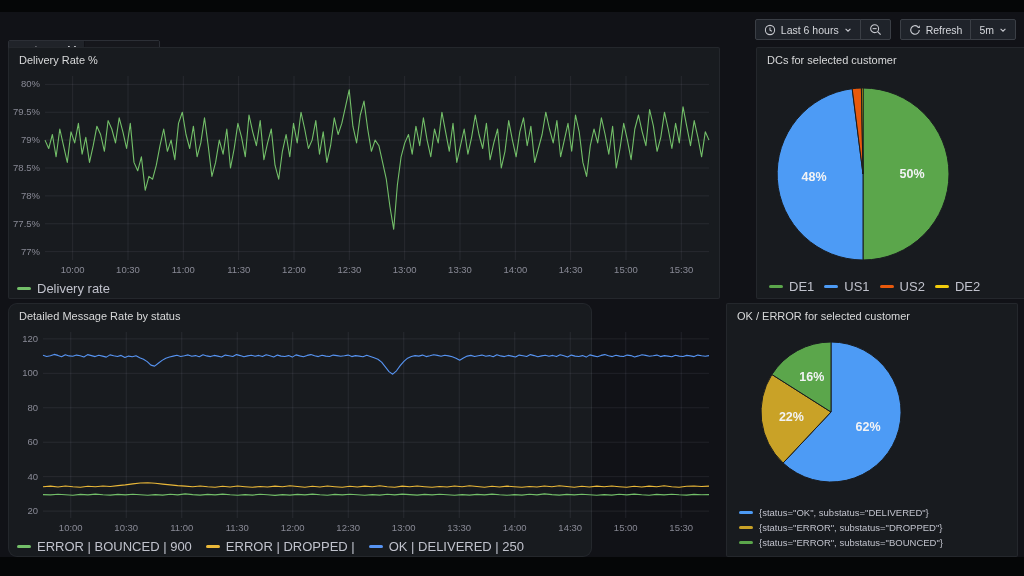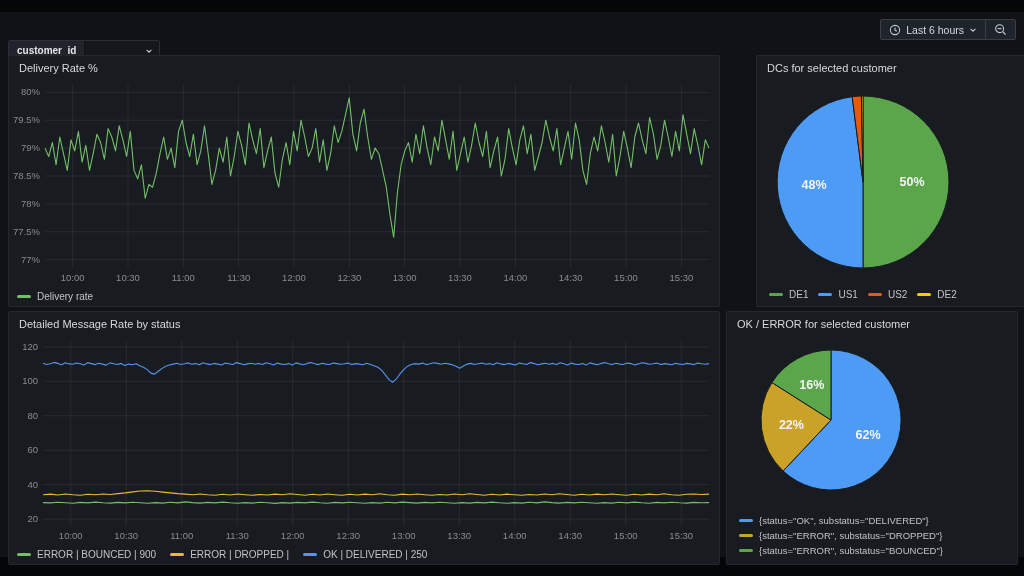--- a/index.html
+++ b/index.html
@@ -22,37 +22,37 @@
           background:#1f232a;border:1px solid #3b3f46;color:#d5d7dc;font-size:10.5px;font-weight:500;
           font-family:inherit;cursor:pointer;}
   .btn-group .tb-btn + .tb-btn{margin-left:-1px;}
   .btn-group .tb-btn:first-child{border-radius:2px 0 0 2px;}
   .btn-group .tb-btn:last-child{border-radius:0 2px 2px 0;}
   .btn-group .tb-btn:only-child{border-radius:2px;}
   .tb-icon{color:#c9cbd1;display:flex;align-items:center;}
 
   
   .panel{position:absolute;background:#181b1f;border:1px solid rgba(204,204,220,0.07);
-         border-radius:2px;display:flex;flex-direction:column;box-sizing:border-box;margin-top:8px;}
+         border-radius:2px;display:flex;flex-direction:column;box-sizing:border-box;}
   #p1{left:8px;top:35px;width:712px;height:252px;}
   #p2{left:756px;top:35px;width:290px;height:252px;}
-  #p3{left:8px;top:291px;width:712px;height:254px;}
+  #p3{left:8px;top:291px;width:584px;height:254px;border-radius:9px;}
   #p4{left:726px;top:291px;width:292px;height:254px;}
   .panel-title{height:22px;line-height:24px;padding-left:10px;font-size:11px;font-weight:500;
                color:#d8d9da;cursor:pointer;flex:0 0 auto;}
   .chart{flex:1 1 auto;position:relative;}
   .chart-svg{position:absolute;left:0;top:0;}
   .grid{stroke:rgba(204,204,220,0.09);stroke-width:1;}
   .tick{fill:rgba(204,204,220,0.62);font-size:9.5px;font-family:"Liberation Sans","DejaVu Sans",sans-serif;}
   .pie-label{fill:#f2f3f5;font-size:12.5px;font-weight:600;
              font-family:"Liberation Sans","DejaVu Sans",sans-serif;}
 
   
   .legend-row{flex:0 0 auto;height:20px;display:flex;align-items:center;gap:14px;
-              padding-left:8px;font-size:10px;color:#c0c2cc;}
+              padding-left:8px;font-size:13px;color:#c0c2cc;}
   .legend-row.pie{padding-left:12px;gap:10px;height:24px;}
   .legend-col{flex:0 0 auto;display:flex;flex-direction:column;gap:4px;
               padding:0 0 8px 12px;font-size:9.5px;color:#c0c2cc;}
   .lg-item{display:flex;align-items:center;cursor:pointer;white-space:nowrap;}
   .lg-swatch{display:inline-block;width:14px;height:3px;border-radius:2px;margin-right:6px;flex:0 0 auto;}
 </style>
 </head>
 <body>
 
 <div class="viewport">
@@ -85,20 +85,39 @@
                 <path d="M2 3.5l3 3 3-3" fill="none" stroke="currentColor" stroke-width="1.3"></path>
               </svg>
           </span>
         </button>
         <button class="tb-btn">
           <span class="tb-icon">
             <svg width="13" height="13" viewBox="0 0 15 15">
                 <circle cx="6.5" cy="6.5" r="4.6" fill="none" stroke="currentColor" stroke-width="1.2"></circle>
                 <path d="M10 10l3.4 3.4" stroke="currentColor" stroke-width="1.4"></path>
                 <path d="M4.2 6.5h4.6" stroke="currentColor" stroke-width="1.2"></path>
+              </svg>
+          </span>
+        </button>
+      </div>
+      <div class="btn-group">
+        <button class="tb-btn">
+          <span class="tb-icon">
+            <svg width="12" height="12" viewBox="0 0 14 14">
+                <path d="M12 7a5 5 0 1 1-1.7-3.8" fill="none" stroke="currentColor" stroke-width="1.3"></path>
+                <path d="M12.6 1.4v3.2H9.4z" fill="currentColor"></path>
+              </svg>
+          </span>
+          <span>Refresh</span>
+        </button>
+        <button class="tb-btn">
+          <span>5m</span>
+          <span class="tb-icon">
+            <svg width="8" height="8" viewBox="0 0 10 10">
+                <path d="M2 3.5l3 3 3-3" fill="none" stroke="currentColor" stroke-width="1.3"></path>
               </svg>
           </span>
         </button>
       </div>
     </div>
   </div>
 
   <div class="panel" id="p1">
     <div class="panel-title">Delivery Rate %</div>
     <div class="chart">

